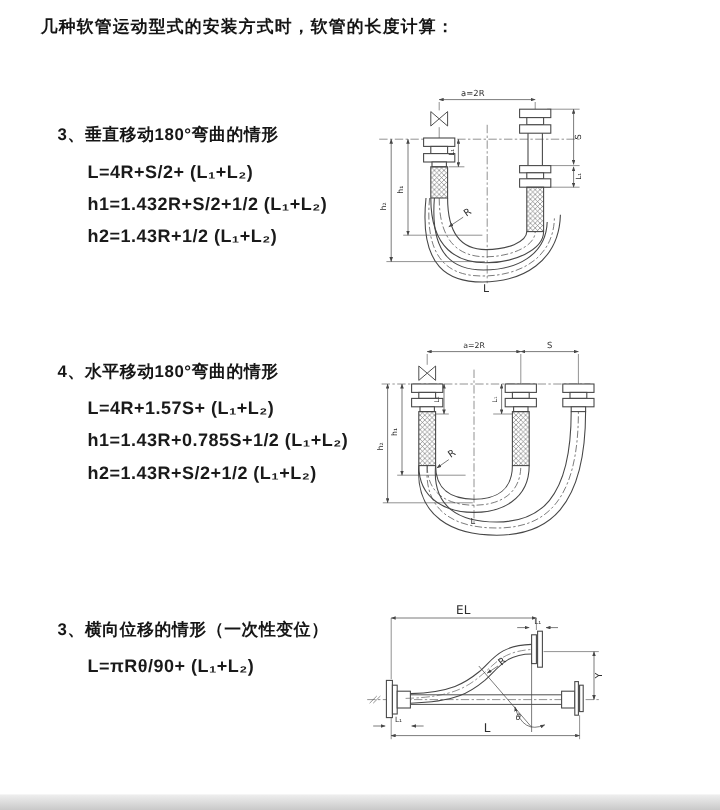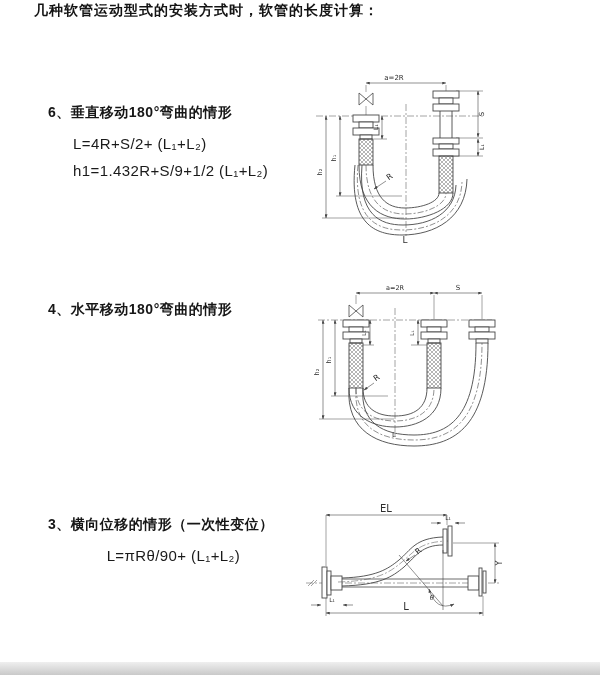--- a/index.html
+++ b/index.html
@@ -2,54 +2,60 @@
 <html><head>
 <meta charset="utf-8">
 <style>
   html,body{margin:0;padding:0;}
   body{
     width:600px;height:675px;position:relative;background:#ffffff;overflow:hidden;
     font-family:"Liberation Sans","DejaVu Sans",sans-serif;color:#1b1b1b;
   }
   .abs{position:absolute;}
   .page-title{
-    left:34px;top:2px;font-size:14px;font-weight:700;letter-spacing:1px;color:#141414;
+    left:34px;top:14px;font-size:14px;font-weight:700;letter-spacing:1px;color:#141414;
   }
   .sec-heading{
     font-size:14px;font-weight:700;letter-spacing:0.5px;color:#161616;
   }
   .formulas{line-height:27px;font-size:15px;letter-spacing:0.4px;color:#1a1a1a;}
-  .formula{height:27px;white-space:pre;}
+  .formula{height:27px;white-space:pre;font-weight:bold;}
   svg.diag{position:absolute;}
   svg text{font-family:"DejaVu Sans","Liberation Sans",sans-serif;fill:#2e2e2e;}
   .page-edge{
     left:0;bottom:0;width:600px;height:13px;
     background:linear-gradient(#efefef,#c9c9c9);
   }
 </style>
 </head>
 <body>
 
 <div class="abs page-title">几种软管运动型式的安装方式时，软管的长度计算：</div>
 
 <div class="abs" style="left:48px;top:104px;">
-  <div class="sec-heading">6、垂直移动180°弯曲的情形</div>
+  <div class="sec-heading">3、垂直移动180°弯曲的情形</div>
   <div class="formulas" style="margin:8px 0 0 25px;">
     <div class="formula">L=4R+S/2+ (L₁+L₂)</div>
-    <div class="formula">h1=1.432R+S/9+1/2 (L₁+L₂)</div>
+    <div class="formula">h1=1.432R+S/2+1/2 (L₁+L₂)</div>
+    <div class="formula">h2=1.43R+1/2 (L₁+L₂)</div>
   </div>
 </div>
 
 <div class="abs" style="left:48px;top:301px;">
   <div class="sec-heading">4、水平移动180°弯曲的情形</div>
+  <div class="formulas" style="margin:8px 0 0 25px;">
+    <div class="formula">L=4R+1.57S+ (L₁+L₂)</div>
+    <div class="formula">h1=1.43R+0.785S+1/2 (L₁+L₂)</div>
+    <div class="formula">h2=1.43R+S/2+1/2 (L₁+L₂)</div>
+  </div>
 </div>
 
 <div class="abs" style="left:48px;top:516px;">
   <div class="sec-heading">3、横向位移的情形（一次性变位）</div>
-  <div class="formulas" style="margin:8px 0 16px 25px;text-align:center;">
+  <div class="formulas" style="margin:8px 0 16px 25px;">
     <div class="formula">L=πRθ/90+ (L₁+L₂)</div>
   </div>
 </div>
 
 <svg class="diag" style="left:306px;top:66px;" width="290" height="195" viewBox="0 0 290 195">
   <defs>
     <marker id="m1" viewBox="0 0 8 6" refX="7.5" refY="3" markerWidth="7" markerHeight="5" orient="auto-start-reverse">
       <path d="M0,0 L8,3 L0,6 z" fill="#474747"></path>
     </marker>
     <pattern id="p1" width="4" height="4" patternUnits="userSpaceOnUse">

